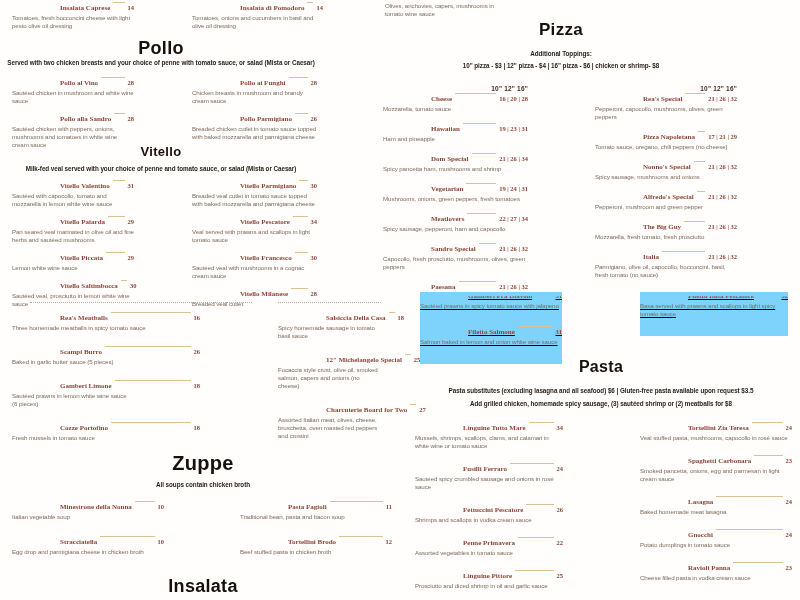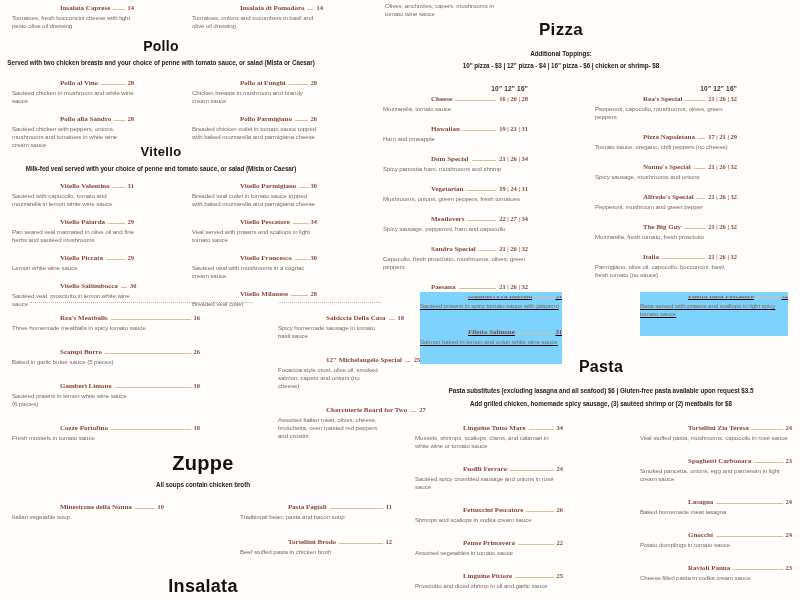--- a/index.html
+++ b/index.html
@@ -4,21 +4,21 @@
 <style>
   html,body{margin:0;padding:0;}
   body{
     width:800px;height:600px;overflow:hidden;position:relative;
     background:#fffefc;
     font-family:"Liberation Sans",sans-serif;
   }
   .page{position:absolute;inset:0;}
   .col{position:absolute;}
   .item{margin-bottom:12px;}
-  .row{display:flex;align-items:flex-end;height:8px;line-height:8px;padding-left:48px;}
+  .row{display:flex;align-items:flex-start;height:8px;line-height:8px;padding-left:48px;}
   .t{
     font-family:"Liberation Serif",serif;font-weight:bold;font-size:7px;
     color:#8a4539;white-space:nowrap;
   }
   .lead{flex:1;border-bottom:1px solid #dcbf92;margin:0 3px;transform:translateY(-2px);min-width:6px;}
   .p{
     font-family:"Liberation Serif",serif;font-weight:bold;font-size:6.5px;
     color:#8a4539;white-space:nowrap;
   }
   .d{
@@ -67,21 +67,21 @@
         <div class="row">
           <span class="t">Insalata di Pomodoro</span>
           <span class="lead"></span>
           <span class="p">14</span>
         </div>
         <div class="d">Tomatoes, onions and cucumbers in basil and olive oil dressing</div>
       </div>
     </div>
   <div class="d frag" style="left:385px;top:2px;width:125px;margin-top:0">Olives, anchovies, capers, mushrooms in tomato wine sauce</div>
 
-  <div class="h" style="left:161px;top:38px;font-size:14px">Pollo</div>
+  <div class="h" style="left:161px;top:38px;font-size:18px">Pollo</div>
   <div class="sub" style="left:161px;top:59px">Served with two chicken breasts and your choice of penne with tomato sauce, or salad (Mista or Caesar)</div>
   <div class="col" id="pollo-a" style="left:12px;top:79px;width:122px">
       <div class="item">
         <div class="row">
           <span class="t">Pollo al Vino</span>
           <span class="lead"></span>
           <span class="p">28</span>
         </div>
         <div class="d">Sautéed chicken in mushroom and white wine sauce</div>
       </div>
@@ -252,20 +252,28 @@
   <div class="h" style="left:203px;top:452px;font-size:20px">Zuppe</div>
   <div class="sub" style="left:203px;top:481px">All soups contain chicken broth</div>
   <div class="col" id="zuppe-a" style="left:12px;top:503px;width:152px">
       <div class="item">
         <div class="row">
           <span class="t">Minestrone della Nonna</span>
           <span class="lead"></span>
           <span class="p">10</span>
         </div>
         <div class="d">Italian vegetable soup</div>
+      </div>
+      <div class="item">
+        <div class="row">
+          <span class="t">Stracciatella</span>
+          <span class="lead"></span>
+          <span class="p">10</span>
+        </div>
+        <div class="d">Egg drop and parmigiana cheese in chicken broth</div>
       </div>
     </div>
   <div class="col" id="zuppe-b" style="left:240px;top:503px;width:152px">
       <div class="item">
         <div class="row">
           <span class="t">Pasta Fagioli</span>
           <span class="lead"></span>
           <span class="p">11</span>
         </div>
         <div class="d">Traditional bean, pasta and bacon soup</div>

